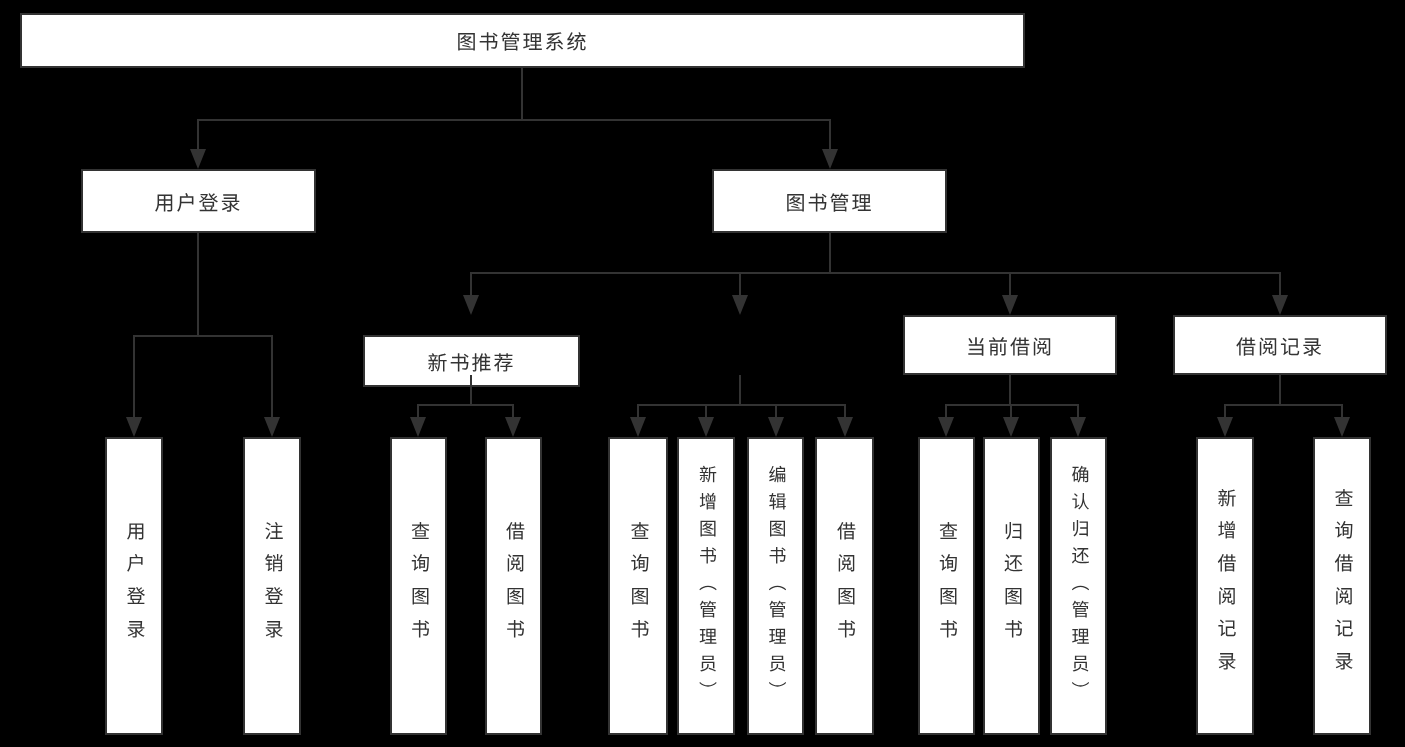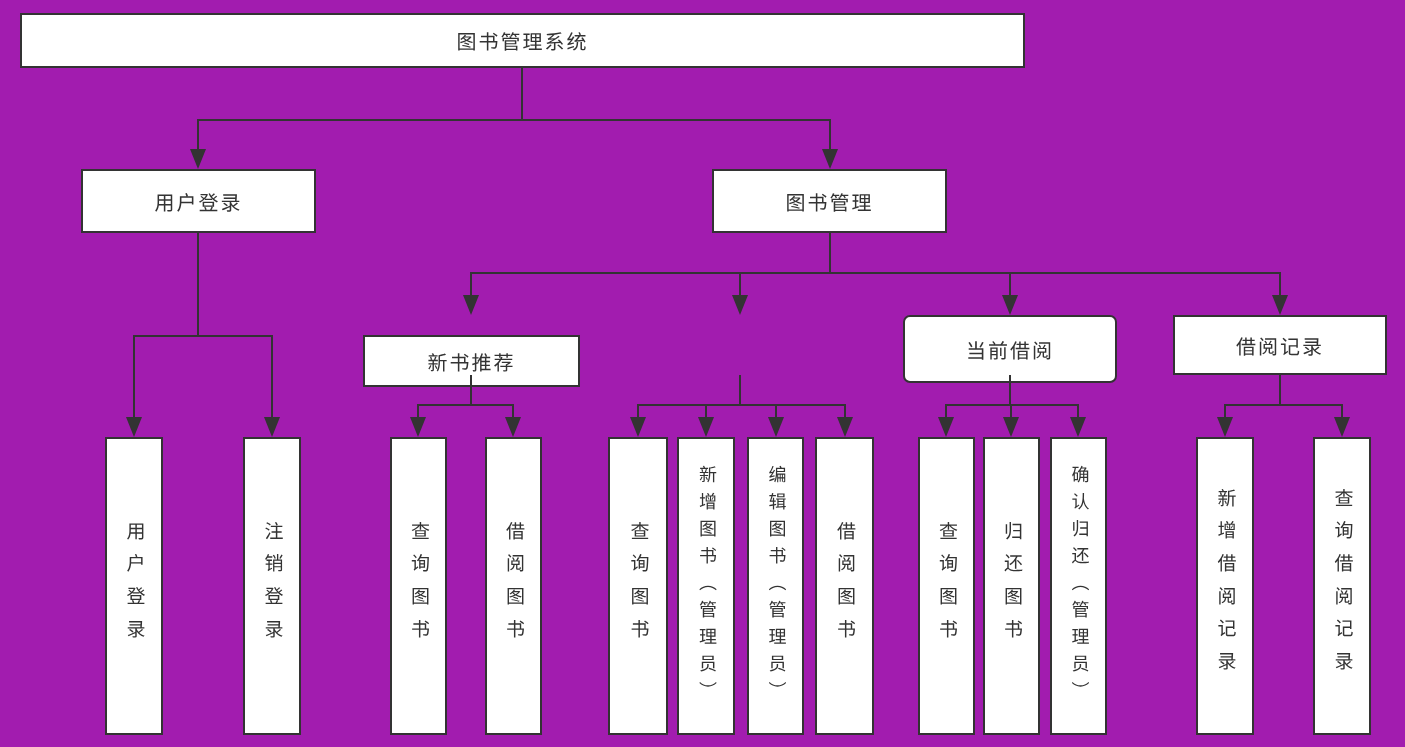--- a/index.html
+++ b/index.html
@@ -1,18 +1,18 @@
 <!DOCTYPE html>
 <html lang="zh-CN"><head>
 <meta charset="utf-8">
 <title>图书管理系统</title>
 <style>
   html,body{margin:0;padding:0;background:#ffffff;}
   .canvas{
-    position:relative;width:1405px;height:747px;background:#a21caf;overflow:hidden;
+    position:relative;width:1405px;height:747px;background:#000000;overflow:hidden;
     font-family:"Liberation Sans","DejaVu Sans",sans-serif;color:#333333;text-align:right;
   }
   .box{
     position:absolute;border:2px solid #333333;background:#ffffff;box-sizing:border-box;
     display:flex;align-items:center;justify-content:center;
   }
   .hlabel{font-size:20px;letter-spacing:2px;color:#333333;white-space:nowrap;}
   .leaf{top:437px;height:298px;}
   .vtext{
     writing-mode:vertical-lr;text-orientation:mixed;
@@ -69,21 +69,21 @@
   <div class="vline" style="left:739px;top:272px;height:23px;"></div>
   <div class="arrowhead" style="left:732px;top:295px;"></div>
   <div class="vline" style="left:1009px;top:272px;height:23px;"></div>
   <div class="arrowhead" style="left:1002px;top:295px;"></div>
   <div class="vline" style="left:1279px;top:272px;height:23px;"></div>
   <div class="arrowhead" style="left:1272px;top:295px;"></div>
 
   <div class="box" style="left:363px;top:315px;width:217px;height:52px;margin-top:20px;">
     <span class="hlabel">新书推荐</span>
   </div>
-  <div class="box" style="left:903px;top:315px;width:214px;height:68px;border-radius:7px;">
+  <div class="box" style="left:903px;top:315px;width:214px;height:60px;">
     <span class="hlabel">当前借阅</span>
   </div>
   <div class="box" style="left:1173px;top:315px;width:214px;height:60px;">
     <span class="hlabel">借阅记录</span>
   </div>
 
   <div class="vline" style="left:470px;top:375px;height:31px;"></div>
   <div class="hline" style="left:417px;top:404px;width:97px;"></div>
   <div class="vline" style="left:417px;top:404px;height:13px;"></div>
   <div class="arrowhead" style="left:410px;top:417px;"></div>

